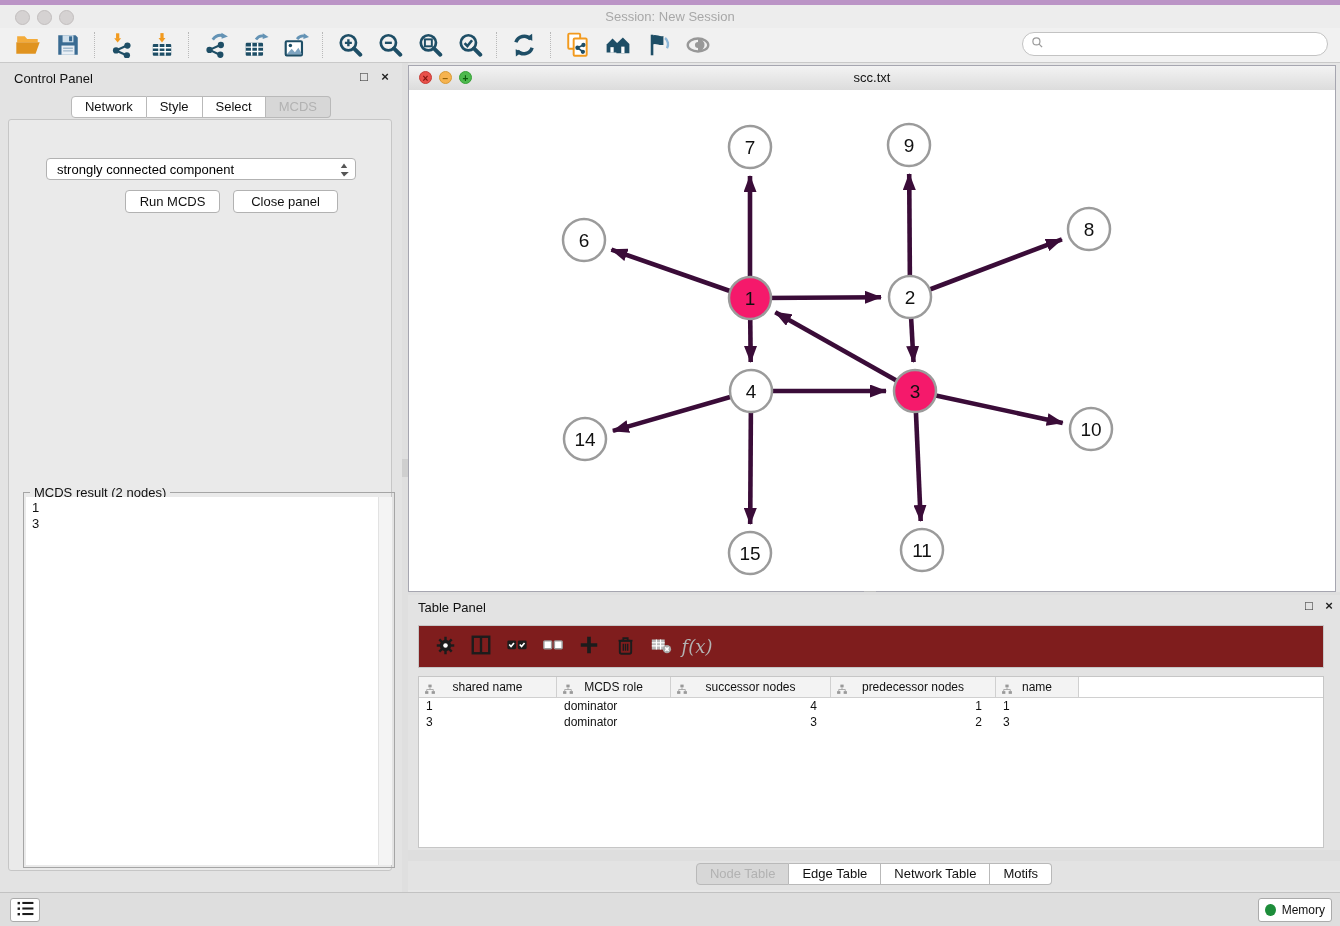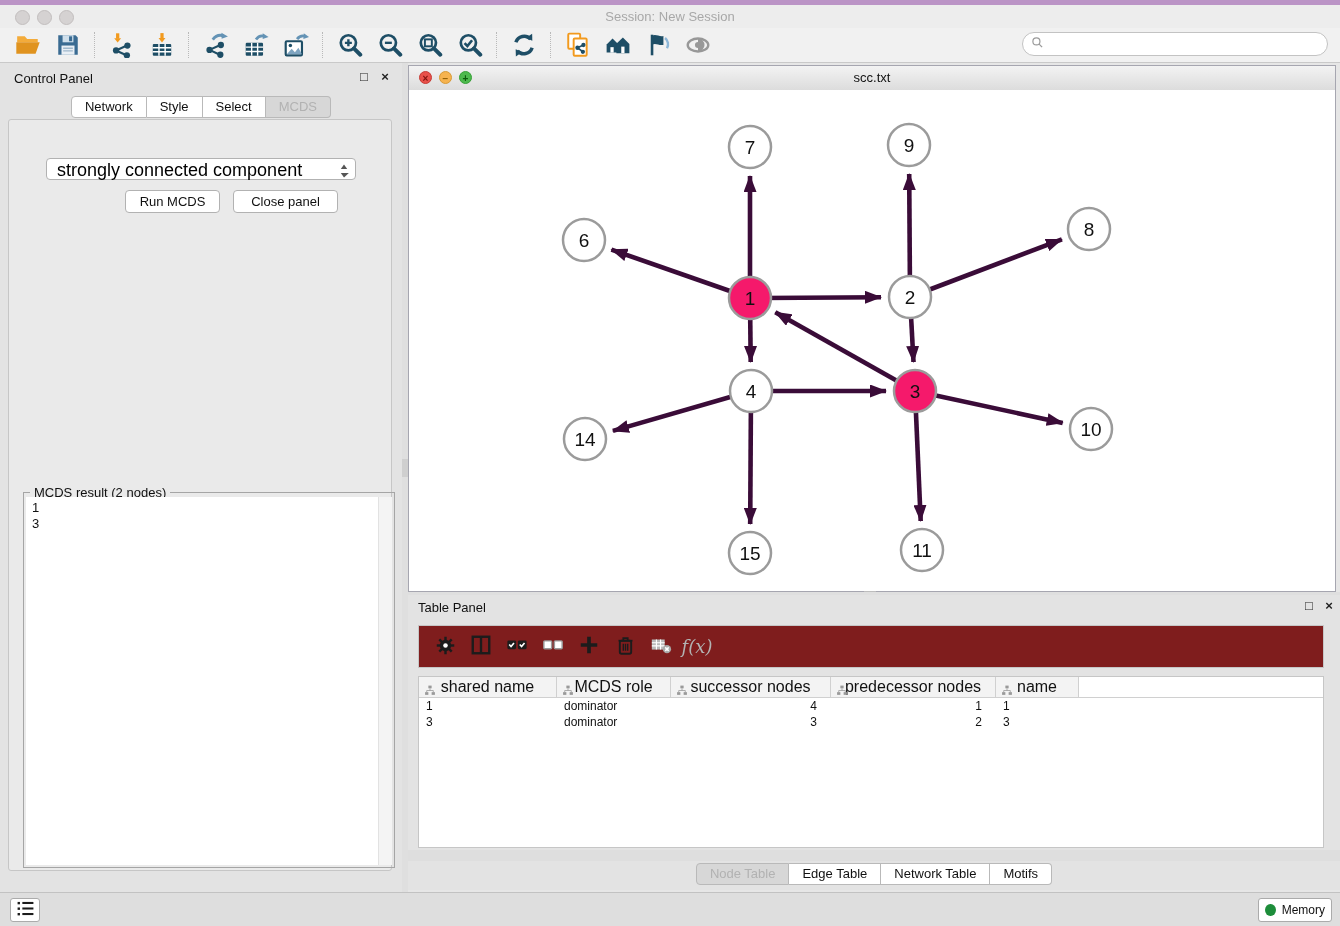--- a/index.html
+++ b/index.html
@@ -35,21 +35,21 @@
   .tab{background:#fff;border:1px solid #b9b9b9;border-left:none;height:20px;line-height:20px;
        padding:0 13px;font-size:13px;color:#111;cursor:pointer;white-space:nowrap;}
   .tab:first-child{border-left:1px solid #b9b9b9;border-radius:4px 0 0 4px;}
   .tab:last-child{border-radius:0 4px 4px 0;}
   .tab.selected{background:#d7d7d7;color:#b2b2b2;}
   .cp-tabs{position:absolute;left:0;top:33px;width:100%;display:flex;justify-content:center;}
   .cp-content{position:absolute;left:8px;top:56px;width:384px;height:752px;background:#eaeaea;
               border:1px solid #c6c6c6;border-radius:3px;box-sizing:border-box;}
   .crit-label{position:absolute;left:0;top:18px;width:100%;text-align:center;font-size:13px;color:#111;}
   .select{position:absolute;left:37px;top:38px;width:310px;height:22px;background:#fff;
-          border:1px solid #b2b2b2;border-radius:4px;font-size:18px;line-height:22px;
+          border:1px solid #b2b2b2;border-radius:4px;font-size:13px;line-height:22px;
           padding-left:10px;box-sizing:border-box;cursor:pointer;}
   .select .chev{position:absolute;right:6px;top:3px;}
   .btn{position:absolute;height:23px;background:#fff;border:1px solid #b2b2b2;border-radius:4px;
        font-size:13px;font-family:"Liberation Sans",sans-serif;cursor:pointer;color:#111;margin-left:30px;}
   .fieldset{position:absolute;left:14px;top:372px;width:370px;height:374px;border:1px solid #a5a5a5;}
   .fieldset .legend{position:absolute;left:6px;top:-8px;background:#eaeaea;padding:0 4px;
                     font-size:13px;color:#111;}
   .fieldset .resultbox{position:absolute;left:2px;top:4px;right:2px;bottom:2px;background:#fff;}
   .resultlines{position:absolute;left:6px;top:3px;font-size:13px;line-height:16px;color:#111;}
   .vscroll{position:absolute;right:0;top:0;bottom:0;width:13px;background:#f4f4f4;border-left:1px solid #e2e2e2;}
@@ -75,21 +75,21 @@
   .tpanel{position:absolute;left:408px;top:595px;width:932px;height:295px;background:#e3e3e3;}
   .tp-toolbar{position:absolute;left:10px;top:30px;width:906px;height:43px;background:#7f1d1d;
               border:1px solid #c6c6c6;box-sizing:border-box;display:flex;align-items:center;padding-left:8px;}
   .tp-btn{width:36px;height:34px;border:none;background:transparent;display:flex;align-items:center;
           justify-content:center;cursor:pointer;}
   .tp-btn .fx{font-family:"DejaVu Serif",serif;font-style:italic;font-size:18px;color:#b3b3b3;}
   .tablebox{position:absolute;left:10px;top:81px;width:906px;height:172px;background:#fff;
             border:1px solid #c6c6c6;box-sizing:border-box;overflow:hidden;}
   .thead{display:flex;height:20px;border-bottom:1px solid #d0d0d0;}
   .th{position:relative;background:#f3f3f3;border-right:1px solid #d0d0d0;box-sizing:border-box;
-      font-size:16px;color:#111;text-align:center;line-height:20px;}
+      font-size:12px;color:#111;text-align:center;line-height:20px;}
   .th .hicon{position:absolute;left:5px;top:4px;}
   .trow{display:flex;height:16px;}
   .td{box-sizing:border-box;font-size:12px;line-height:16px;color:#111;padding:0 7px;
       white-space:nowrap;overflow:hidden;}
   .td.right{text-align:right;padding-right:14px;}
   .scrollband{position:absolute;left:0;top:255px;width:932px;height:11px;background:#dedede;}
   .tp-tabs{position:absolute;left:0;top:268px;width:100%;display:flex;justify-content:center;}
   
   .statusbar{position:absolute;left:0;top:892px;width:1340px;height:34px;background:#dedede;
              border-top:1px solid #c2c2c2;box-sizing:border-box;}

